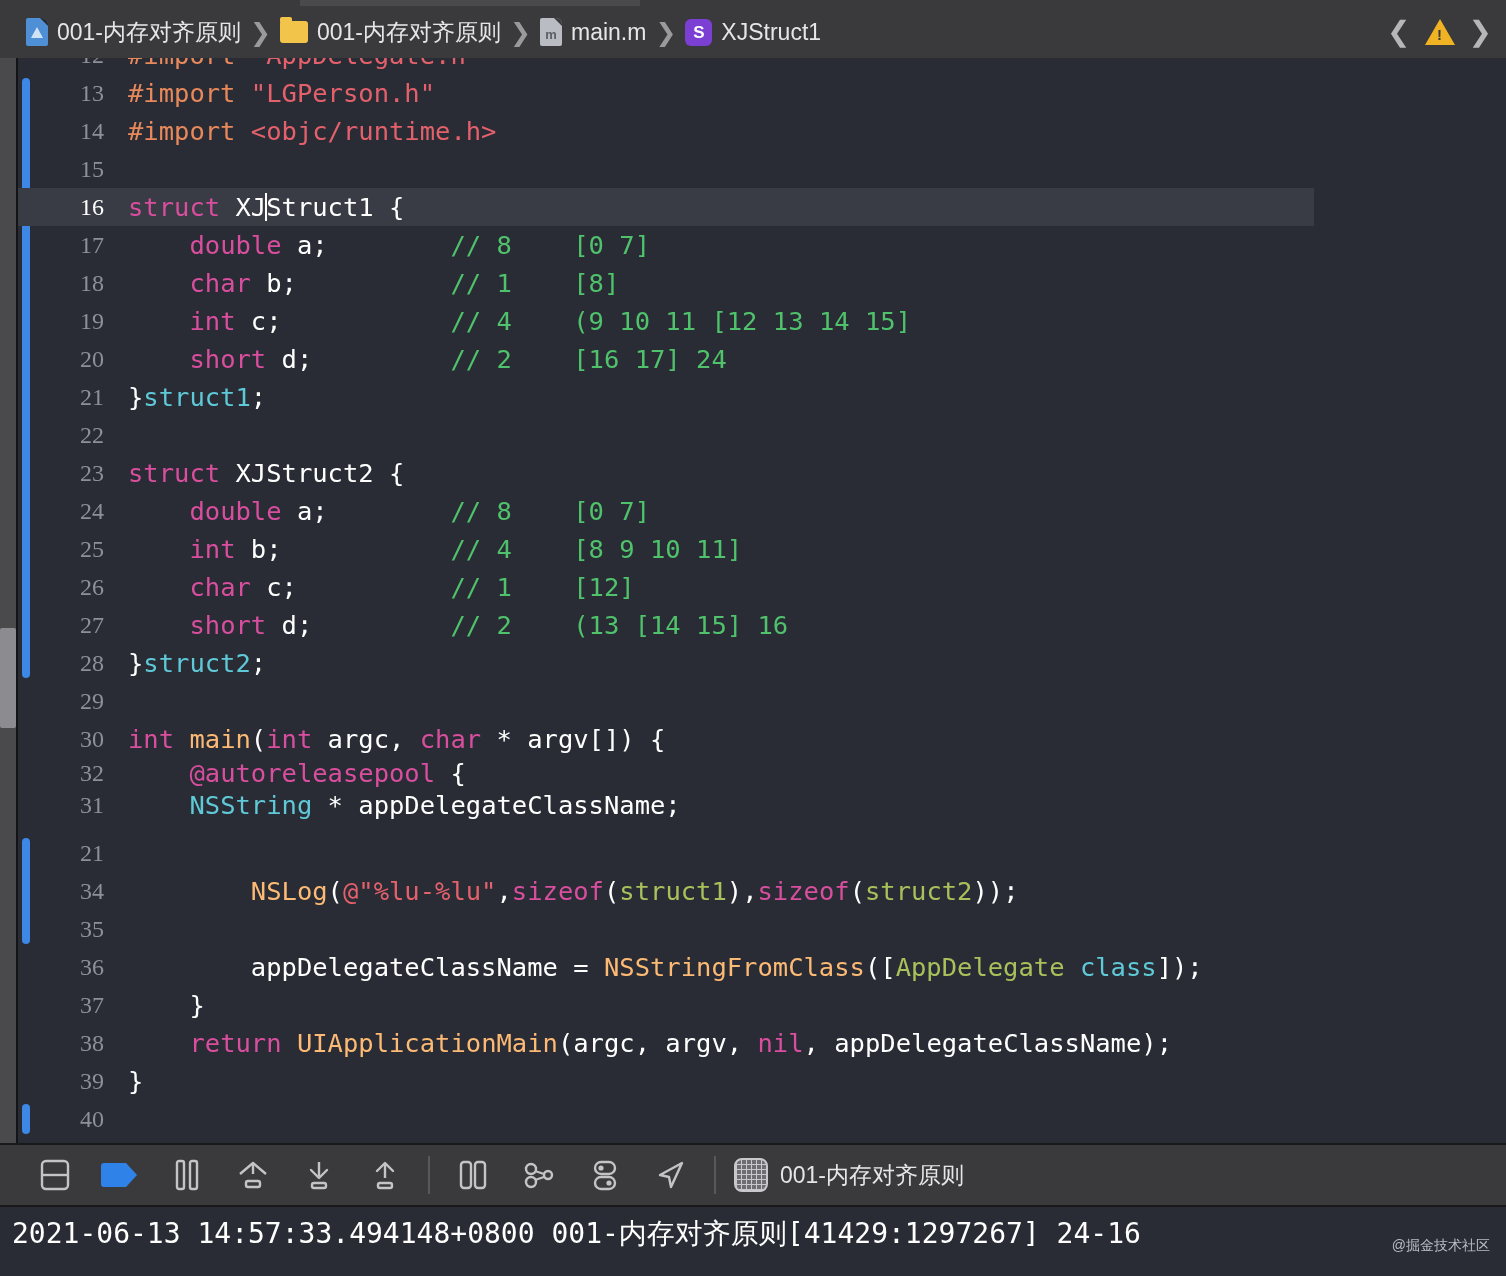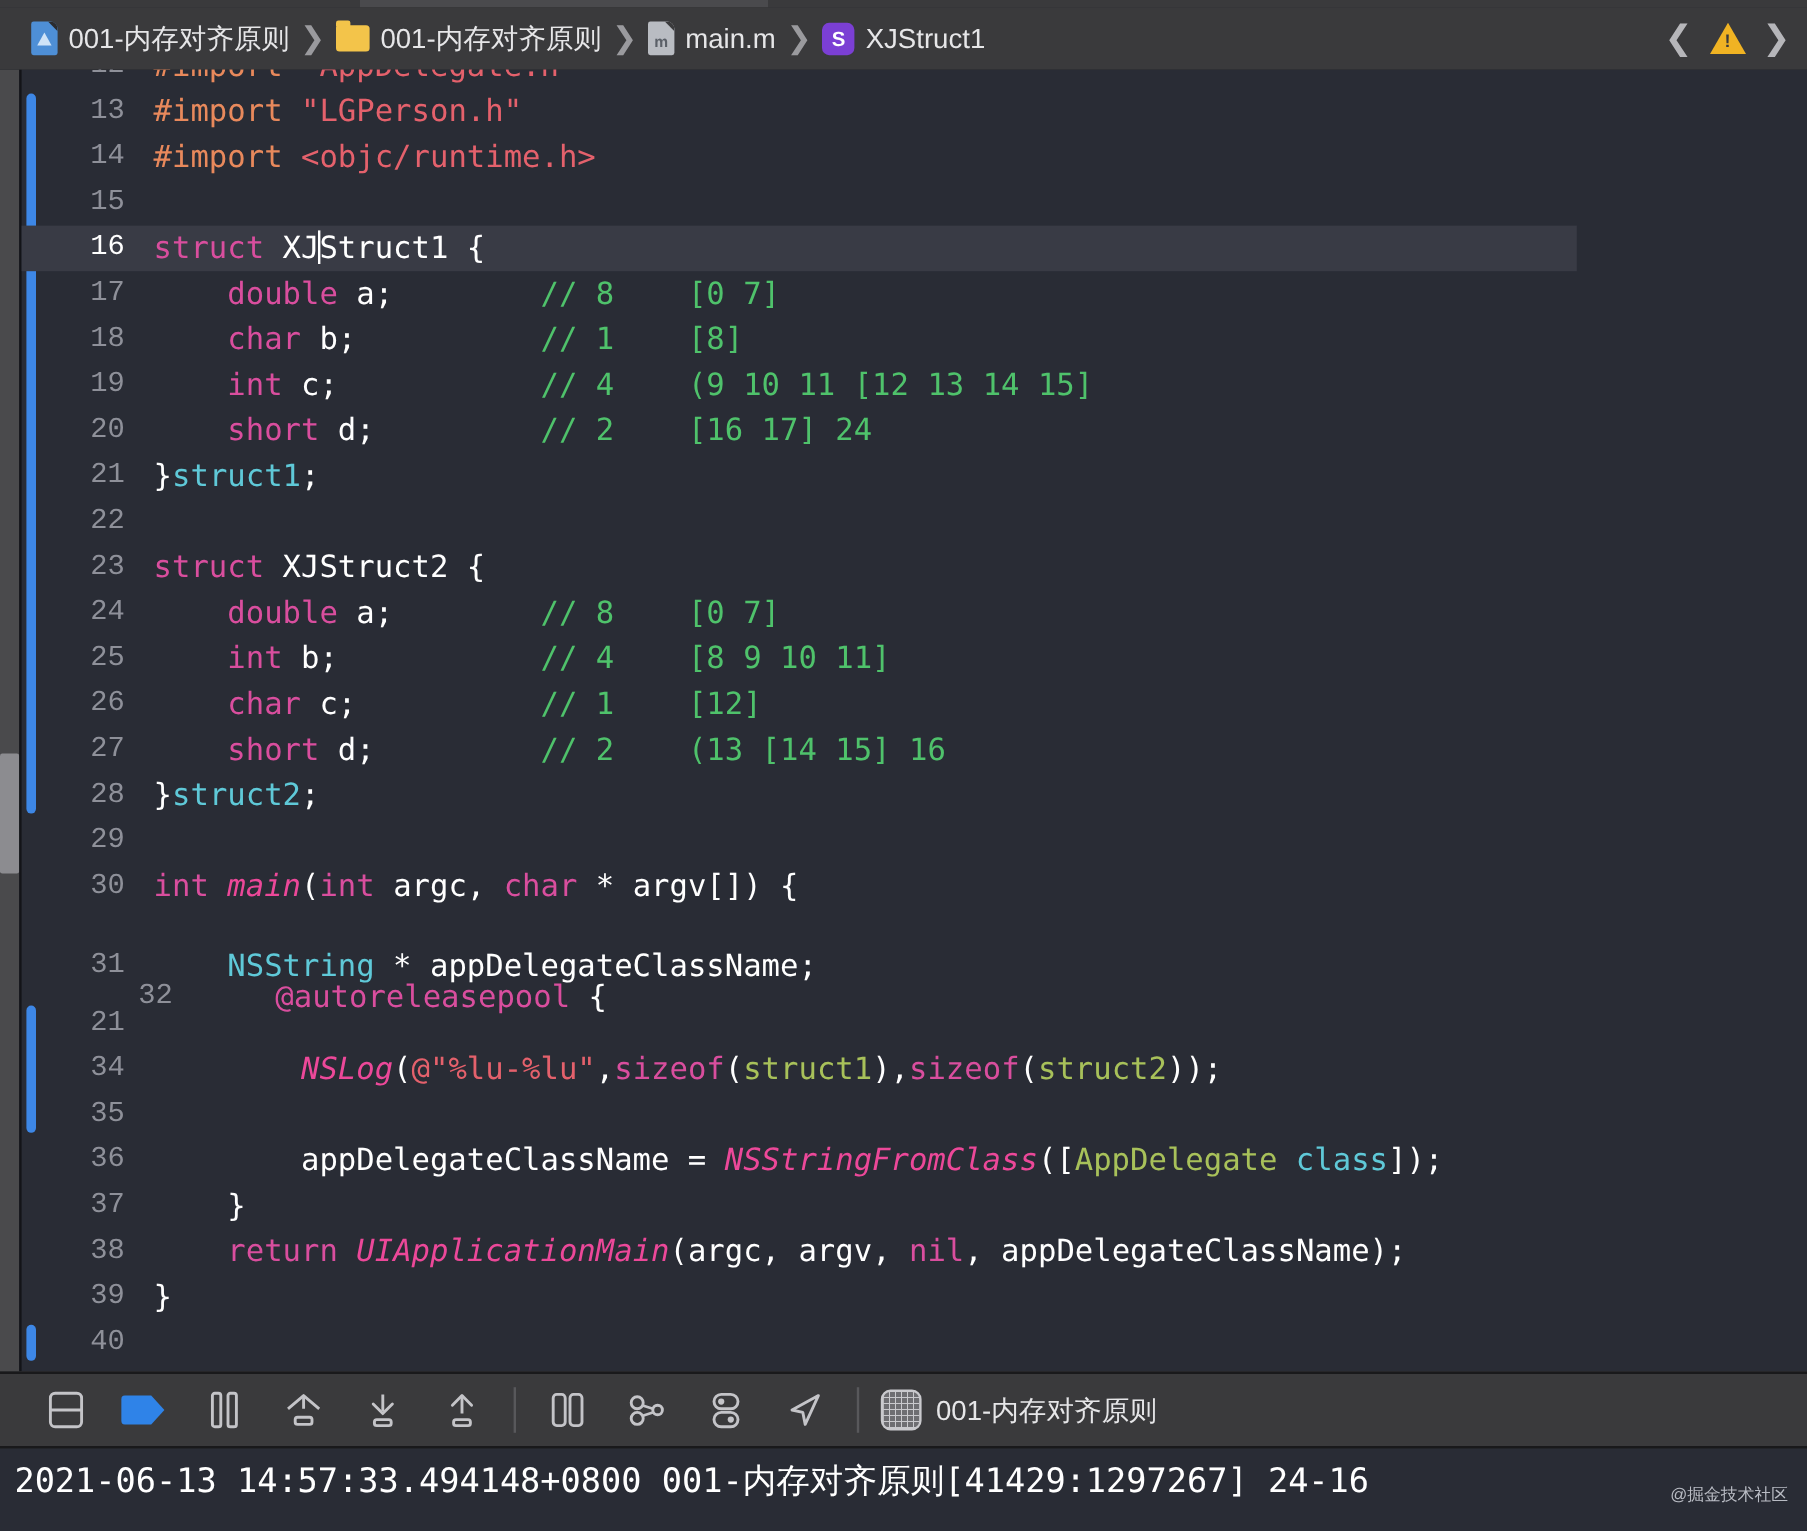--- a/index.html
+++ b/index.html
@@ -220,37 +220,37 @@
     display: block;
   }
   .line.current { background: #393b45; }
   .ln {
     position: absolute;
     left: 0; top: 0;
     width: 86px;
     text-align: right;
     color: #8e9099;
     font-size: 24px;
-    font-family: Liberation Mono, monospace;
+    font-family: Liberation Serif, serif;
   }
   .line.current .ln { color: #ffffff; }
   .code {
     position: absolute;
     left: 110px; top: 0;
     color: #ffffff;
   }
 
   
   .t-pre     { color: #e8895c; }  
   .t-str     { color: #e4616c; }  
   .t-kw      { color: #d94e9e; }  
   .t-plain   { color: #ffffff; }
   .t-cmt     { color: #4fc26b; }  
   .t-type    { color: #5fc9d8; }  
-  .t-fn      { color: #ec4899; font-style: italic; }  
+  .t-fn      { color: #fdba74; }  
   .t-olive   { color: #a8c15a; }  
   .t-redstr  { color: #e4616c; }  
   .t-magenta { color: #d94e9e; }  
 
   .cursor {
     display: inline-block;
     width: 2px;
     height: 28px;
     background: #ffffff;
     vertical-align: -5px;
@@ -395,21 +395,21 @@
         <div class="line" style="position: absolute; left: 0px; width: 1488px; top: 358px;"><span class="ln">22</span><span class="code"></span></div>
         <div class="line" style="position: absolute; left: 0px; width: 1488px; top: 396px;"><span class="ln">23</span><span class="code"><span class="t-kw">struct </span><span class="t-plain">XJStruct2 {</span></span></div>
         <div class="line" style="position: absolute; left: 0px; width: 1488px; top: 434px;"><span class="ln">24</span><span class="code"><span class="t-plain">    </span><span class="t-kw">double</span><span class="t-plain"> a;        </span><span class="t-cmt">// 8    [0 7]</span></span></div>
         <div class="line" style="position: absolute; left: 0px; width: 1488px; top: 472px;"><span class="ln">25</span><span class="code"><span class="t-plain">    </span><span class="t-kw">int</span><span class="t-plain"> b;           </span><span class="t-cmt">// 4    [8 9 10 11]</span></span></div>
         <div class="line" style="position: absolute; left: 0px; width: 1488px; top: 510px;"><span class="ln">26</span><span class="code"><span class="t-plain">    </span><span class="t-kw">char</span><span class="t-plain"> c;          </span><span class="t-cmt">// 1    [12]</span></span></div>
         <div class="line" style="position: absolute; left: 0px; width: 1488px; top: 548px;"><span class="ln">27</span><span class="code"><span class="t-plain">    </span><span class="t-kw">short</span><span class="t-plain"> d;         </span><span class="t-cmt">// 2    (13 [14 15] 16</span></span></div>
         <div class="line" style="position: absolute; left: 0px; width: 1488px; top: 586px;"><span class="ln">28</span><span class="code"><span class="t-plain">}</span><span class="t-type">struct2</span><span class="t-plain">;</span></span></div>
         <div class="line" style="position: absolute; left: 0px; width: 1488px; top: 624px;"><span class="ln">29</span><span class="code"></span></div>
         <div class="line" style="position: absolute; left: 0px; width: 1488px; top: 662px;"><span class="ln">30</span><span class="code"><span class="t-kw">int</span><span class="t-plain"> </span><span class="t-fn">main</span><span class="t-plain">(</span><span class="t-kw">int</span><span class="t-plain"> argc, </span><span class="t-kw">char</span><span class="t-plain"> * argv[]) {</span></span></div>
         <div class="line" style="position: absolute; left: 0px; width: 1488px; top: 700px; margin-top: 28px;"><span class="ln">31</span><span class="code"><span class="t-plain">    </span><span class="t-type">NSString</span><span class="t-plain"> * appDelegateClassName;</span></span></div>
-        <div class="line" style="position: absolute; left: 0px; width: 1200px; top: 754px; margin-left: 40px;"><span class="ln">32</span><span class="code"><span class="t-plain">    </span><span class="t-magenta">@autoreleasepool</span><span class="t-plain"> {</span></span></div>
+        <div class="line" style="position: absolute; left: 0px; width: 1200px; top: 696px;"><span class="ln">32</span><span class="code"><span class="t-plain">    </span><span class="t-magenta">@autoreleasepool</span><span class="t-plain"> {</span></span></div>
         <div class="line" style="position: absolute; left: 0px; width: 1488px; top: 776px;"><span class="ln">21</span><span class="code"></span></div>
         <div class="line" style="position: absolute; left: 0px; width: 1488px; top: 814px;"><span class="ln">34</span><span class="code"><span class="t-plain">        </span><span class="t-fn">NSLog</span><span class="t-plain">(</span><span class="t-redstr">@"%lu-%lu"</span><span class="t-plain">,</span><span class="t-magenta">sizeof</span><span class="t-plain">(</span><span class="t-olive">struct1</span><span class="t-plain">),</span><span class="t-magenta">sizeof</span><span class="t-plain">(</span><span class="t-olive">struct2</span><span class="t-plain">));</span></span></div>
         <div class="line" style="position: absolute; left: 0px; width: 1488px; top: 852px;"><span class="ln">35</span><span class="code"></span></div>
         <div class="line" style="position: absolute; left: 0px; width: 1488px; top: 890px;"><span class="ln">36</span><span class="code"><span class="t-plain">        appDelegateClassName = </span><span class="t-fn">NSStringFromClass</span><span class="t-plain">([</span><span class="t-olive">AppDelegate</span><span class="t-plain"> </span><span class="t-type">class</span><span class="t-plain">]);</span></span></div>
         <div class="line" style="position: absolute; left: 0px; width: 1488px; top: 928px;"><span class="ln">37</span><span class="code"><span class="t-plain">    }</span></span></div>
         <div class="line" style="position: absolute; left: 0px; width: 1488px; top: 966px;"><span class="ln">38</span><span class="code"><span class="t-plain">    </span><span class="t-kw">return</span><span class="t-plain"> </span><span class="t-fn">UIApplicationMain</span><span class="t-plain">(argc, argv, </span><span class="t-magenta">nil</span><span class="t-plain">, appDelegateClassName);</span></span></div>
         <div class="line" style="position: absolute; left: 0px; width: 1488px; top: 1004px;"><span class="ln">39</span><span class="code"><span class="t-plain">}</span></span></div>
         <div class="line" style="position: absolute; left: 0px; width: 1488px; top: 1042px;"><span class="ln">40</span><span class="code"></span></div>
       </div>
   </div>

